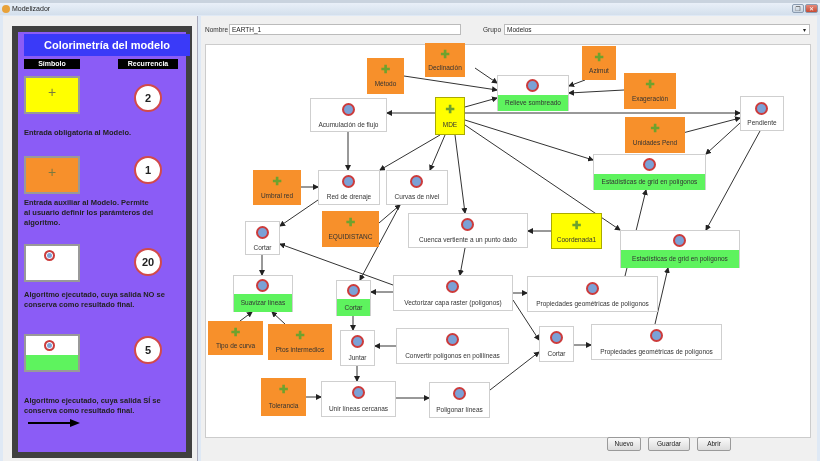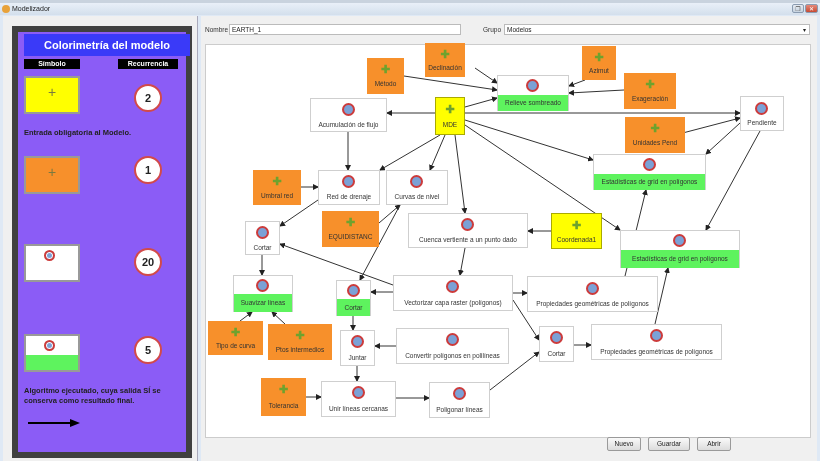--- a/index.html
+++ b/index.html
@@ -52,31 +52,33 @@
   <div class="sym" style="top:44px;background:#ffff00">
       <div class="plus">+</div>
     </div>
   <div class="badge" style="top:52px">2</div>
   <div class="ldesc" style="top:96px">Entrada obligatoria al Modelo.</div>
 
   <div class="sym" style="top:124px;background:#f7902b">
       <div class="plus">+</div>
     </div>
   <div class="badge" style="top:124px">1</div>
+  <div class="ldesc" style="top:166px;width:130px">Entrada auxiliar al Modelo. Permite al usuario definir los parámteros del algoritmo.</div>
 
   <div class="sym" style="top:212px;background:#fff">
       <div class="rdot" style="left:18px;top:4px"></div>
     </div>
   <div class="badge" style="top:216px">20</div>
+  <div class="ldesc" style="top:258px;width:145px">Algoritmo ejecutado, cuya salida NO se conserva como resultado final.</div>
 
   <div class="sym" style="top:302px;background:linear-gradient(#fff 0 55%,#5ef35e 55%)">
       <div class="rdot" style="left:18px;top:4px"></div>
     </div>
   <div class="badge" style="top:304px">5</div>
-  <div class="ldesc" style="top:354px;width:145px">Algoritmo ejecutado, cuya salida SÍ se conserva como resultado final.</div>
+  <div class="ldesc" style="top:364px;width:145px">Algoritmo ejecutado, cuya salida SÍ se conserva como resultado final.</div>
 
   <svg style="position:absolute;left:8px;top:386px;width:60px;height:10px">
       <line x1="2" y1="5" x2="46" y2="5" stroke="#000" stroke-width="2"></line>
       <polygon points="44,1 54,5 44,9" fill="#000"></polygon>
     </svg>
 </div>
 
 <div class="main">
   <span class="lbl" style="left:4px;top:10px">Nombre</span>
   <div class="inp" style="left:28px;top:8px;width:232px">EARTH_1</div>

